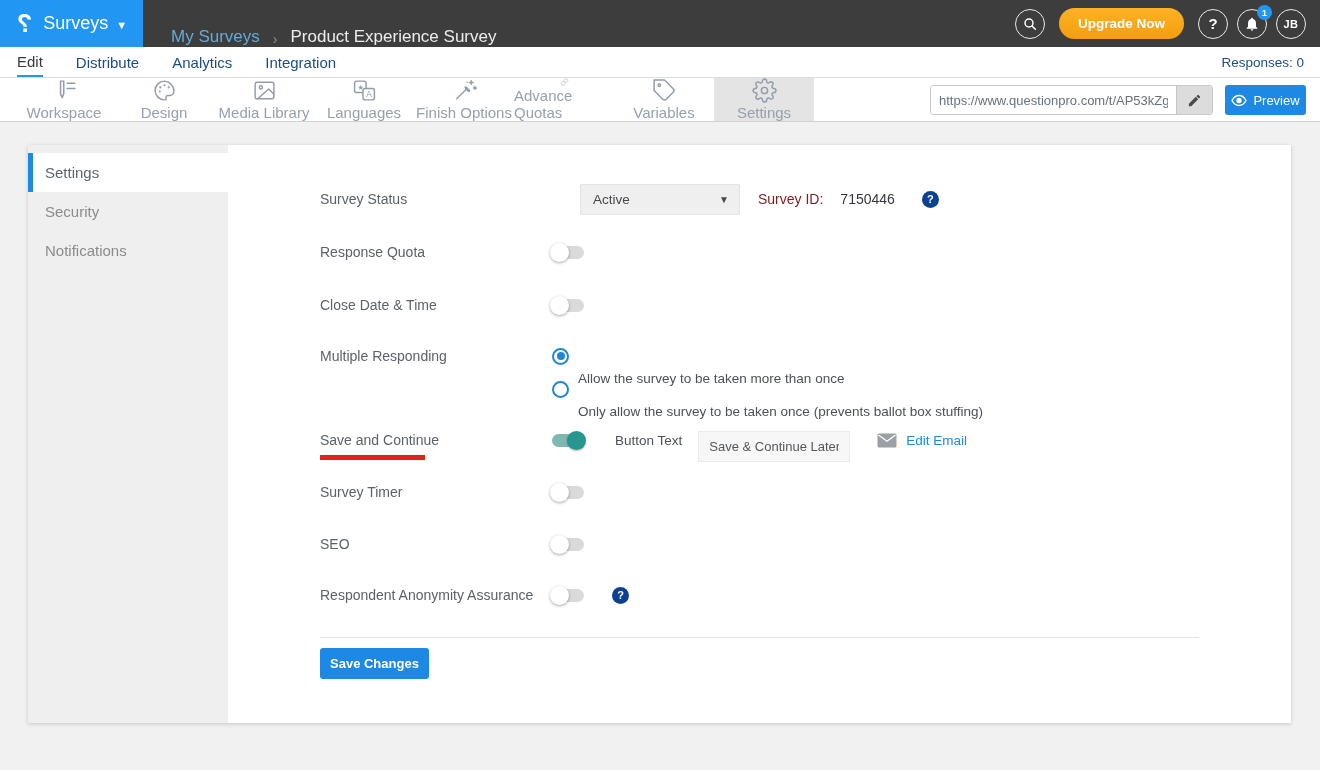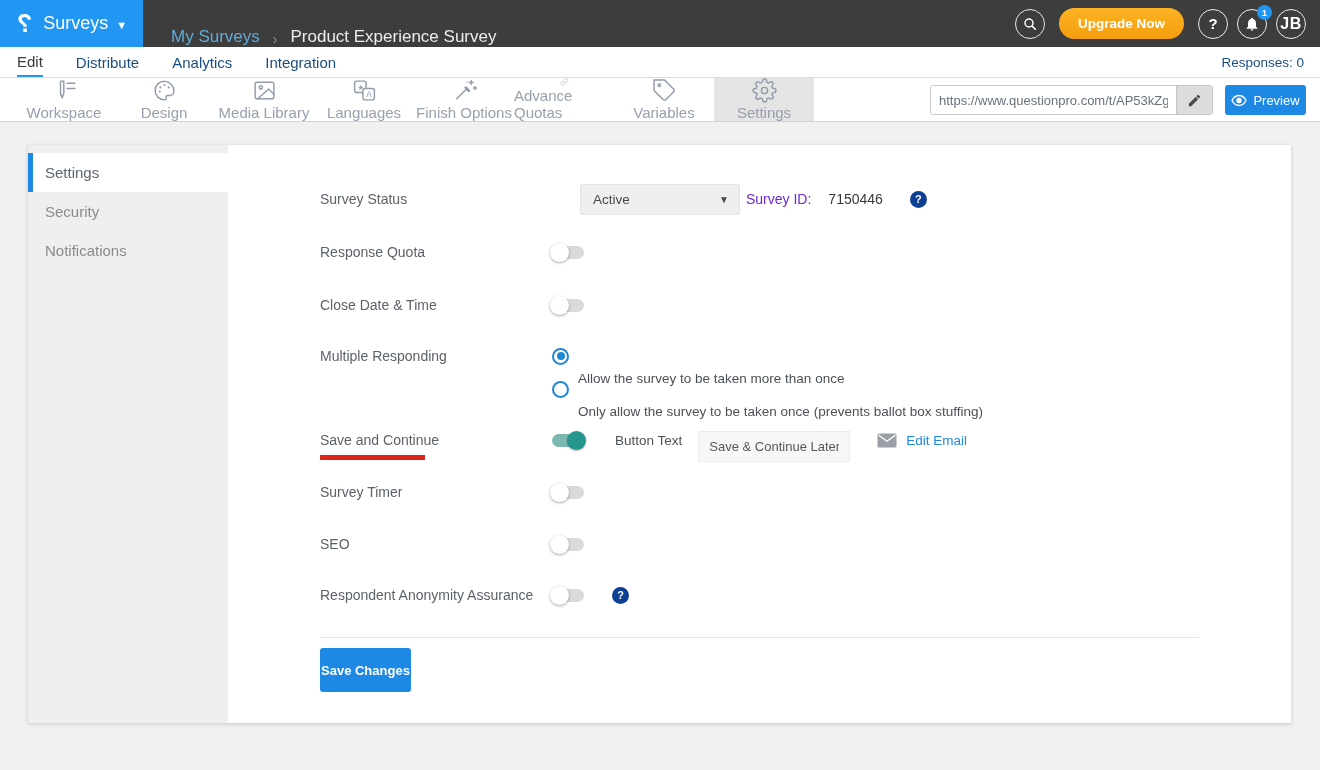--- a/index.html
+++ b/index.html
@@ -13,21 +13,21 @@
   .product { color:#fff; font-size:18px; margin-left:11px; }
   .brand-caret { color:#fff; font-size:11px; margin-left:8px; margin-top:2px; }
   .crumbs { display:flex; align-items:flex-end; padding-left:28px; }
   .crumb-parent { color:#64a9d8; font-size:17px; }
   .crumb-sep { color:#8f8f8f; font-size:14px; margin:0 13px; }
   .crumb-current { color:#ececec; font-size:17px; }
   .topbar-right { margin-left:auto; display:flex; align-items:center; gap:9px; padding-right:14px; }
   .circle-btn { width:30px; height:30px; border:1.5px solid #e9e9e9; border-radius:50%;
                 display:flex; align-items:center; justify-content:center; color:#fff; flex:none; }
   .circle-btn.qmark { font-size:15px; font-weight:bold; }
-  .avatar { font-size:16px; font-weight:bold; letter-spacing:.5px; }
+  .avatar { font-size:11px; font-weight:bold; letter-spacing:.5px; }
   .upgrade { height:31px; padding:0 19px; border-radius:16px; margin:0 5px;
              background:linear-gradient(#fcb324,#f59d0e); color:#fff; font-weight:bold;
              font-size:13.5px; display:flex; align-items:center; }
   .bell-wrap { position:relative; }
   .badge { position:absolute; top:-4px; right:-5px; width:15px; height:15px; border-radius:50%;
            background:#2196f3; color:#fff; font-size:9.5px; font-weight:bold;
            display:flex; align-items:center; justify-content:center; }
 
   
   .tabbar { height:31px; background:#fff; border-bottom:1px solid #d9dee4;
@@ -63,42 +63,42 @@
                font-size:15px; color:#8b8b8b; cursor:pointer; }
   .side-item.active { background:#fff; color:#5d6670; border-left:5px solid #1e88e5; padding-left:12px; }
 
   
   .row { position:absolute; left:292px; height:34px; display:flex; align-items:center; }
   .flabel { width:232px; font-size:14px; color:#5b6269; flex:none; }
   .select { width:160px; height:31px; background:#efefef; border:1px solid #e3e3e3; border-radius:2px;
             display:flex; align-items:center; justify-content:space-between; padding:0 10px 0 12px;
             font-size:13.5px; color:#45494e; cursor:pointer; }
   .select-caret { font-size:10px; color:#45494e; }
-  .sid-label { font-size:14px; color:#6d28d9; margin-left:6px; }
+  .sid-label { font-size:14px; color:#7f1d1d; margin-left:18px; }
   .sid-value { font-size:14px; color:#35393d; margin-left:17px; }
   .help { width:17px; height:17px; border-radius:50%; background:#0d3f92; color:#fff; font-size:11px;
           font-weight:bold; display:flex; align-items:center; justify-content:center; flex:none; }
   .toggle { width:32px; height:13px; border-radius:7px; background:#dadada; position:relative;
             flex:none; cursor:pointer; }
   .toggle .knob { position:absolute; width:19px; height:19px; border-radius:50%; background:#fff;
                   top:-3px; left:-2px; box-shadow:0 1px 3px rgba(0,0,0,.35); }
   .toggle.on { background:#7db8b1; }
   .toggle.on .knob { left:auto; right:-2px; background:#26968e; box-shadow:0 1px 2px rgba(0,0,0,.3); }
   .radio { width:17px; height:17px; border:2px solid #2086d6; border-radius:50%; background:#fff;
            position:relative; margin-right:9px; flex:none; cursor:pointer; }
   .radio.checked::after { content:""; position:absolute; inset:2.5px; background:#2086d6; border-radius:50%; }
   .radio-label { font-size:13.5px; color:#4b5157;margin-top:44px; }
   .red-underline { position:absolute; left:292px; top:310px; width:105px; height:5px; background:#e0241b; }
   .btxt-label { font-size:13.5px; color:#4b5157; margin-left:31px; }
   .btxt-input { width:152px; height:31px; background:#f7f7f7; border:1px solid #ebebeb; margin-left:16px;
                 padding:0 10px; font-size:13px; color:#54585c; font-family:"Liberation Sans", sans-serif; outline:none;margin-top:12px; }
   .mail-wrap { margin-left:27px; display:flex; align-items:center; }
   .edit-email { font-size:13.5px; color:#1e88e5; margin-left:9px; cursor:pointer; }
   .divider { position:absolute; left:292px; top:492px; width:879px; border-top:1px solid #e3e3e3; }
-  .save-btn { position:absolute; left:292px; top:503px; height:44px; padding:0 1px;
+  .save-btn { position:absolute; left:292px; top:503px; height:31px; padding:0 10px;
               background:#1e88e5; border-radius:3px; color:#fff; font-size:13px; font-weight:bold;
               display:flex; align-items:center; cursor:pointer; }
   .gap28 { width:28px; flex:none; }
 </style>
 </head>
 <body>
 
 <div class="topbar">
   <div class="brand">
     <span class="logo">?</span>

